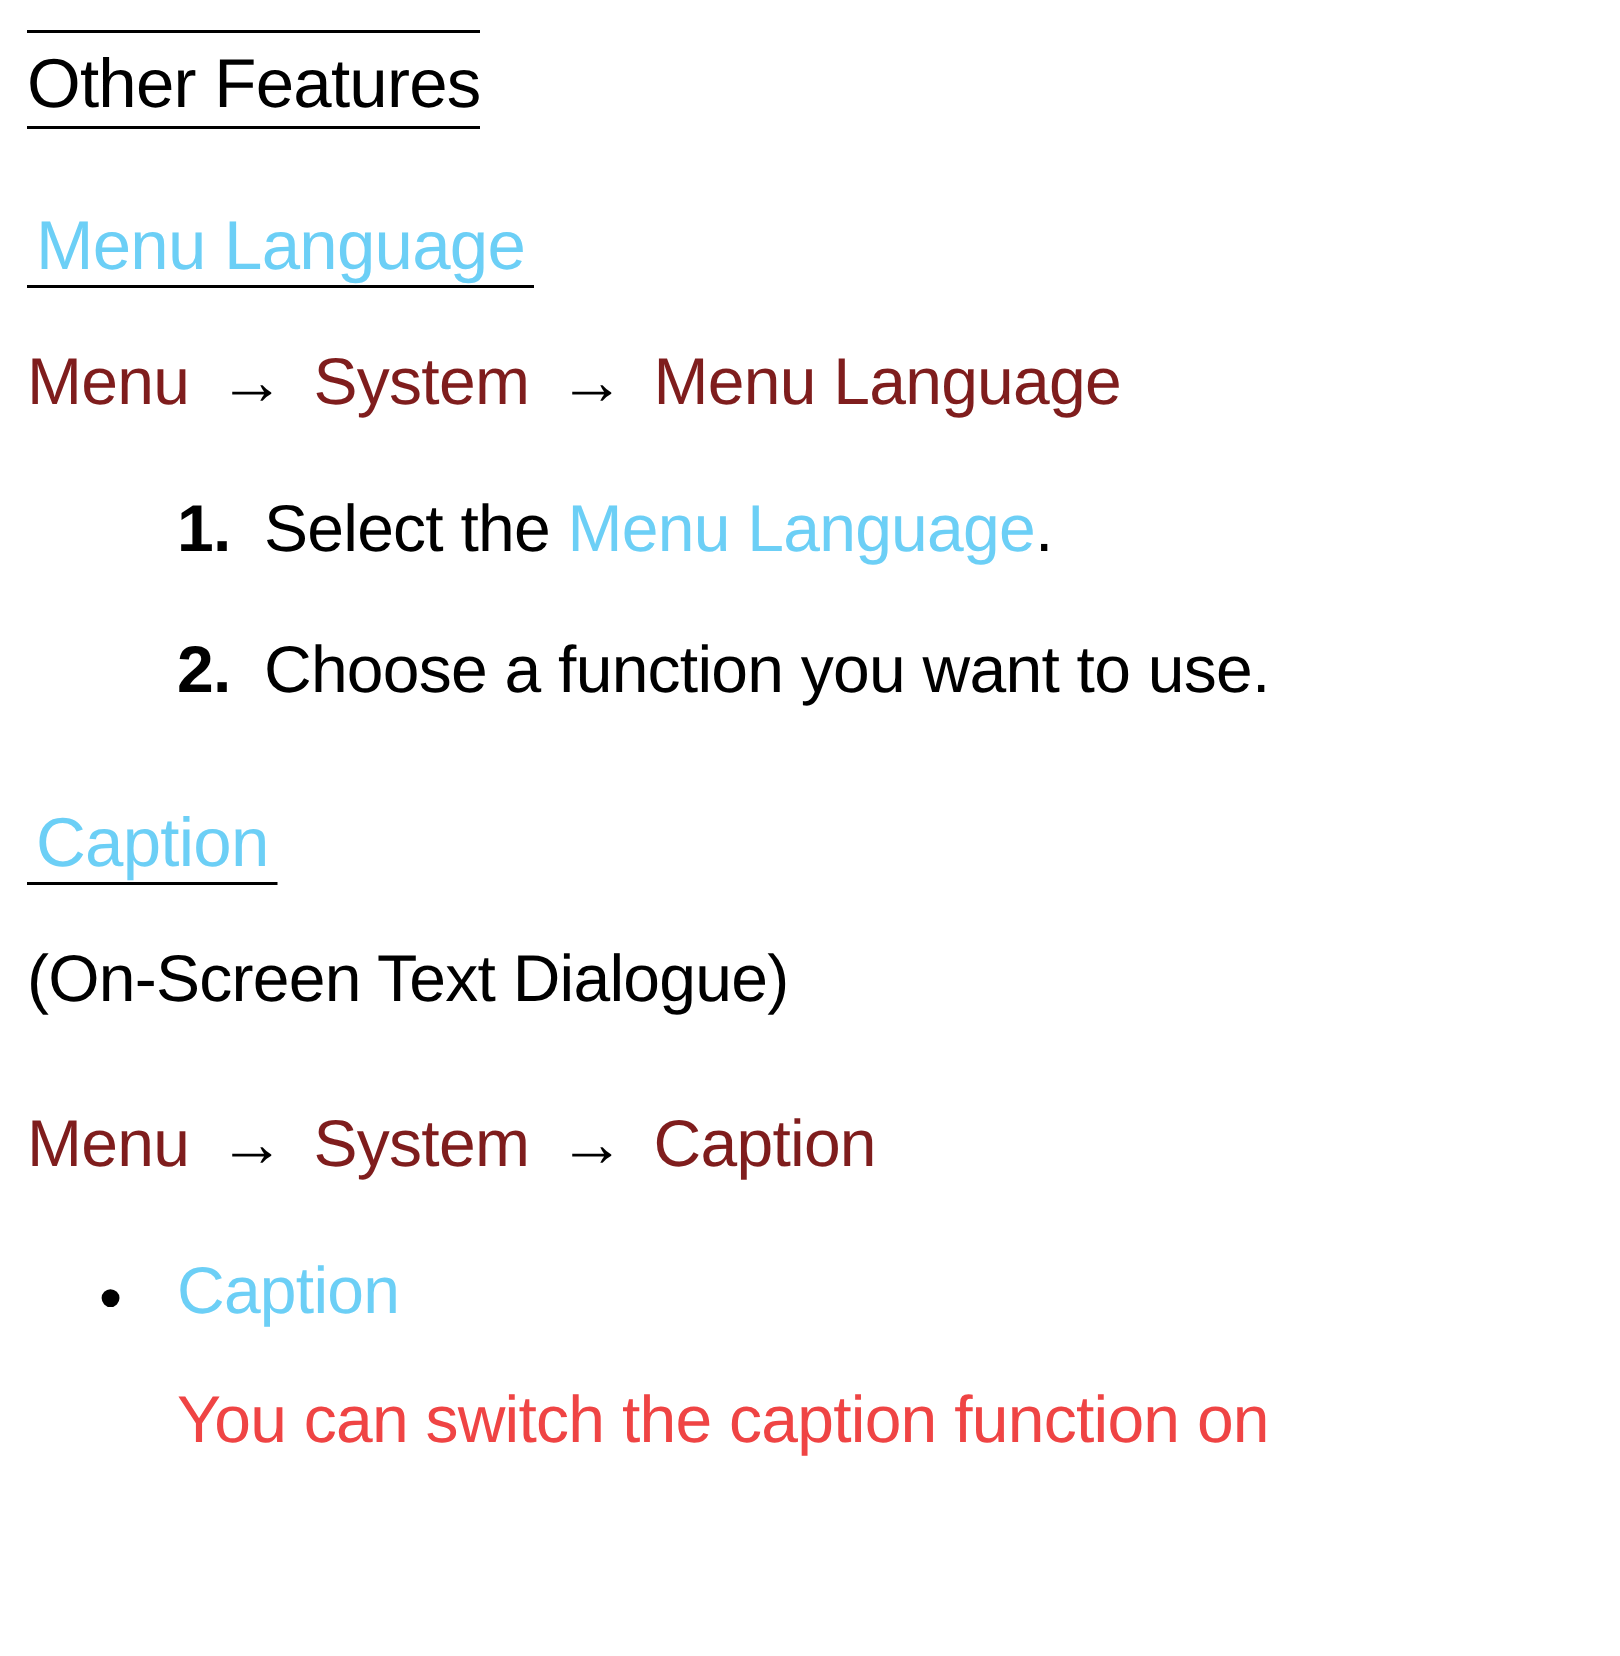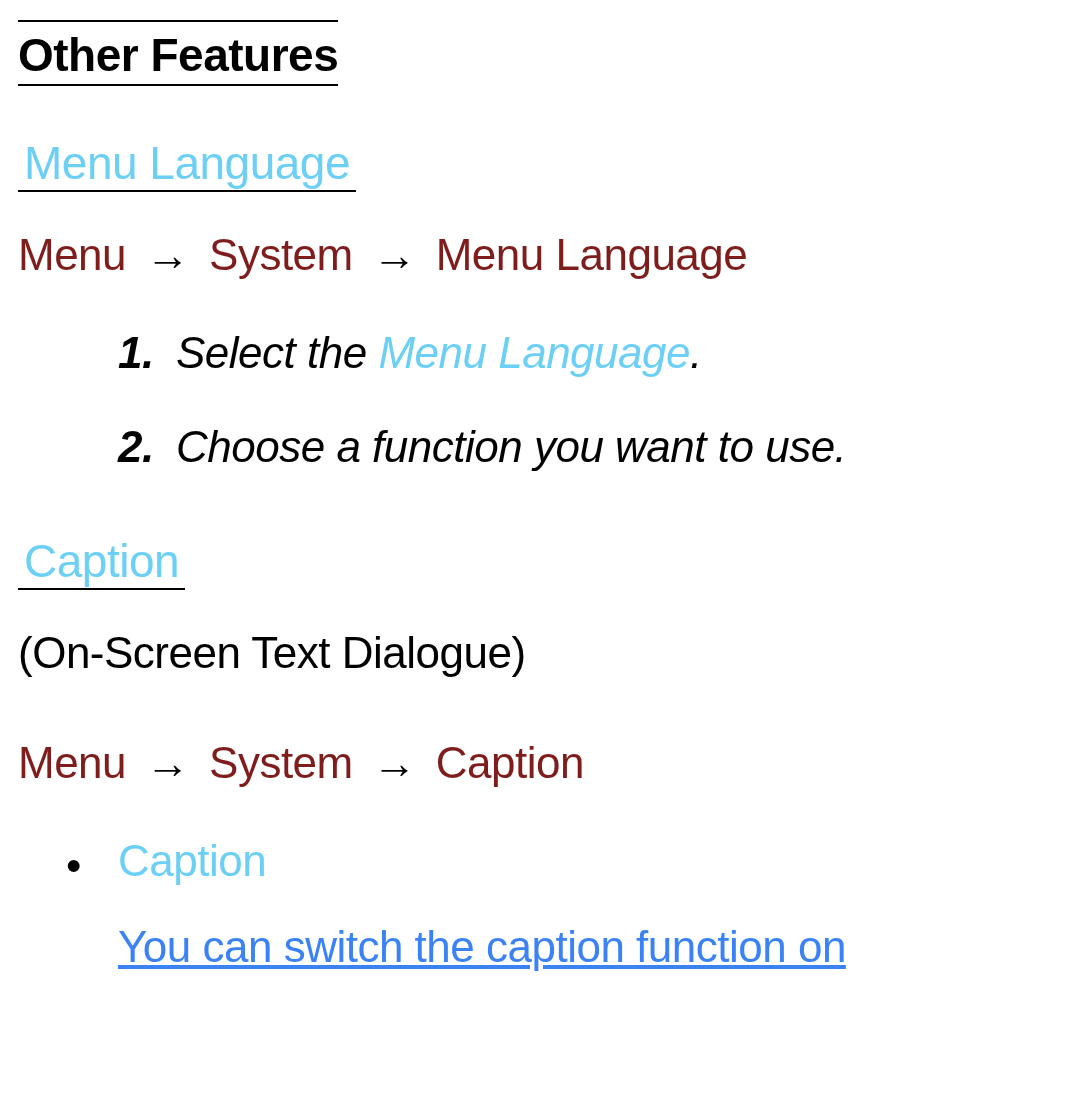--- a/index.html
+++ b/index.html
@@ -12,21 +12,21 @@
       background: #ffffff;
       color: #000000;
       padding: 20px 18px;
       width: 1080px;
       height: 1104px;
       overflow: hidden;
       letter-spacing: -0.5px;
     }
     .page-title {
       font-size: 46px;
-      font-weight: 700;
+      font-weight: 400;
       display: inline-block;
       border-top: 2px solid #000;
       border-bottom: 2px solid #000;
       padding: 6px 0 2px 0;
       margin-bottom: 50px;
     }
     .sub-heading {
       font-size: 46px;
       font-weight: 400;
       color: #6ccff6;
@@ -58,21 +58,20 @@
       list-style: none;
       counter-reset: step;
       margin-bottom: 62px;
     }
     ol.steps li {
       counter-increment: step;
       font-size: 44px;
       margin-bottom: 44px;
       position: relative;
       padding-left: 58px;
-      font-style: italic;
     }
     ol.steps li::before {
       content: counter(step) ".";
       font-weight: bold;
       position: absolute;
       left: 0;
     }
     ol.steps li:last-child {
       margin-bottom: 0;
     }
@@ -100,23 +99,22 @@
       line-height: 1;
       top: 8px;
       color: #000;
     }
     .bullet-title {
       font-size: 44px;
       color: #6ccff6;
     }
     .bullet-desc {
       font-size: 44px;
-      color: #3b82f6;
+      color: #ef4444;
       margin-top: 36px;
-      text-decoration: underline;
     }
   </style>
 </head>
 <body>
 
 
 
 <h1 class="page-title">Other Features</h1>
 
 <div>

